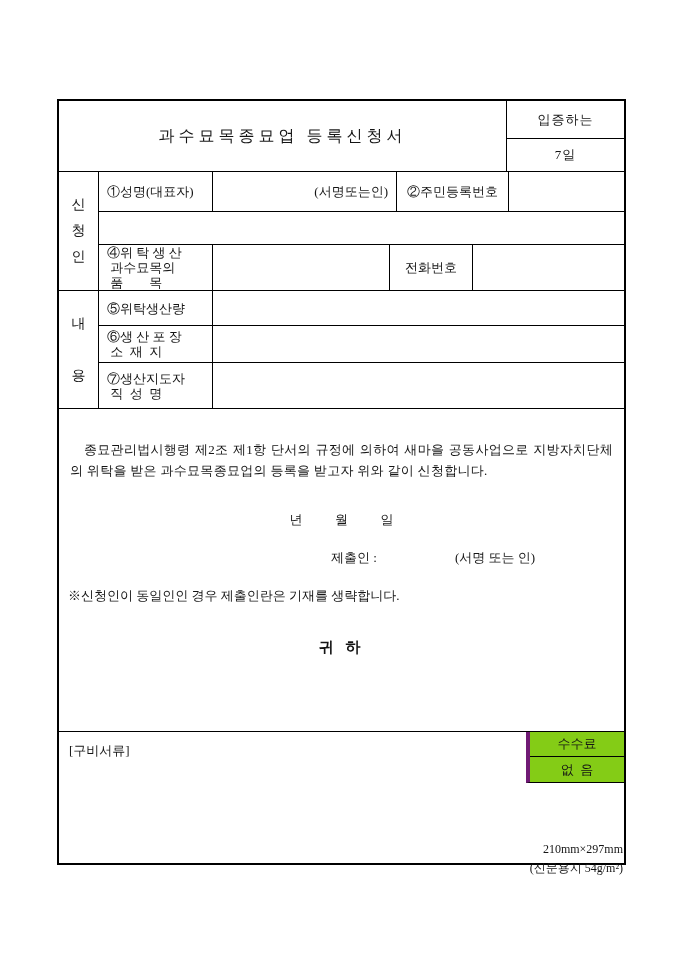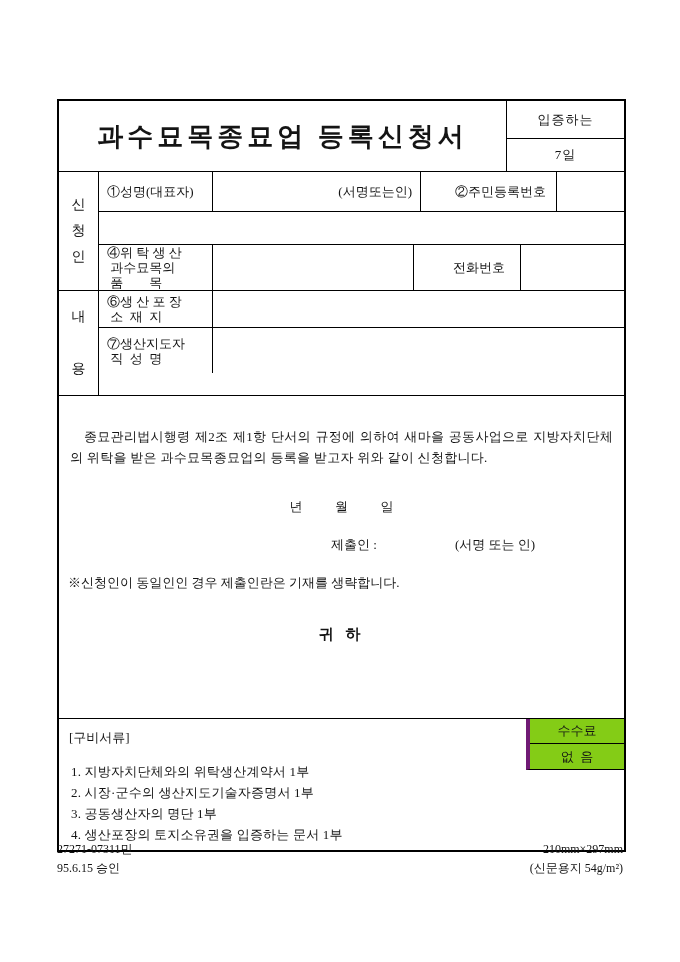--- a/index.html
+++ b/index.html
@@ -29,21 +29,21 @@
     background: #fff;
   }
 
   
   .title-row { display: flex; height: 71px; border-bottom: 1px solid #000; }
   .title-cell {
     flex: 1;
     display: flex; align-items: center; justify-content: center;
     border-right: 1px solid #000;
   }
-  .form-title { font-size: 26px; font-weight: 700; letter-spacing: 4px; }
+  .form-title { font-size: 16px; font-weight: 400; letter-spacing: 4px; }
   .proc-col { width: 117px; display: flex; flex-direction: column; }
   .proc-label {
     height: 38px; border-bottom: 1px solid #000;
     display: flex; align-items: center; justify-content: center;
     font-size: 13px; letter-spacing: 1px;
   }
   .proc-value {
     flex: 1; display: flex; align-items: center; justify-content: center;
     font-size: 13px; letter-spacing: 1px;
   }
@@ -51,21 +51,21 @@
   
   .section { display: flex; border-bottom: 1px solid #000; }
   .vert-header {
     width: 40px; border-right: 1px solid #000;
     display: flex; align-items: center; justify-content: center;
     text-align: center; font-size: 14px; white-space: pre-line;
   }
   .vh-applicant { line-height: 26px; }
   .vh-content { line-height: 52px; }
   .rows { flex: 1; display: flex; flex-direction: column; }
-  .row { display: flex; gap: 24px; }
+  .row { display: flex; }
   .label-cell {
     width: 114px; border-right: 1px solid #000;
     display: flex; align-items: center;
     padding-left: 8px;
     font-size: 13px; white-space: pre; line-height: 15px;
   }
   .mini-label {
     border-right: 1px solid #000;
     display: flex; align-items: center; justify-content: center;
     font-size: 13px; white-space: pre;
@@ -161,20 +161,24 @@
           <div class="mini-label" style="width:83px;">전화번호</div>
           <div class="flex-rest"></div>
         </div>
       </div>
     </div>
 
     <div class="section">
       <div class="vert-header vh-content">내
 용</div>
       <div class="rows">
+        <div class="row r4">
+          <div class="label-cell">⑤위탁생산량</div>
+          <div class="flex-rest"></div>
+        </div>
         <div class="row r5">
           <div class="label-cell">⑥생 산 포 장
  소  재  지</div>
           <div class="flex-rest"></div>
         </div>
         <div class="row r6">
           <div class="label-cell">⑦생산지도자
  직  성  명</div>
           <div class="flex-rest"></div>
         </div>
@@ -191,32 +195,22 @@
       <div class="dup-note">※신청인이 동일인인 경우 제출인란은 기재를 생략합니다.</div>
       <div class="recipient-line">귀 하</div>
     </div>
 
     <div class="docs-section">
       <div class="docs-title">[구비서류]</div>
       <div class="fee-box">
         <div class="fee-label">수수료</div>
         <div class="fee-value">없  음</div>
       </div>
-      <div class="doc-list">
-        <div class="doc-item">1. 지방자치단체와의 위탁생산계약서 1부</div>
-        <div class="doc-item">2. 시장·군수의 생산지도기술자증명서 1부</div>
-        <div class="doc-item">3. 공동생산자의 명단 1부</div>
-        <div class="doc-item">4. 생산포장의 토지소유권을 입증하는 문서 1부</div>
-      </div>
     </div>
 
   </div>
 
-  <div class="footer-left">
-    <div>27271-07311민</div>
-    <div>95.6.15 승인</div>
-  </div>
   <div class="footer-right">
     <div>210mm×297mm</div>
     <div>(신문용지 54g/m²)</div>
   </div>
 
 </div>
 
 </body></html>

